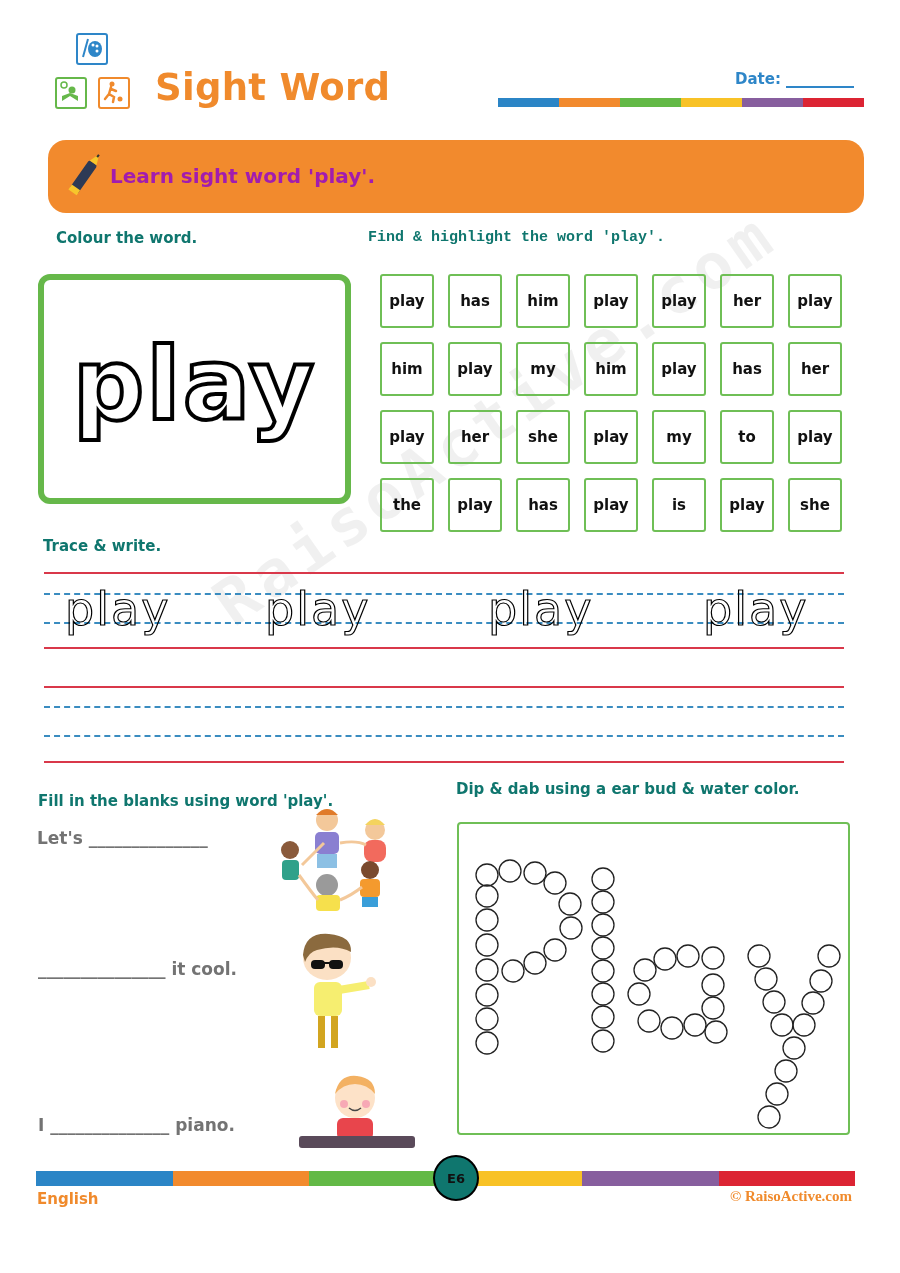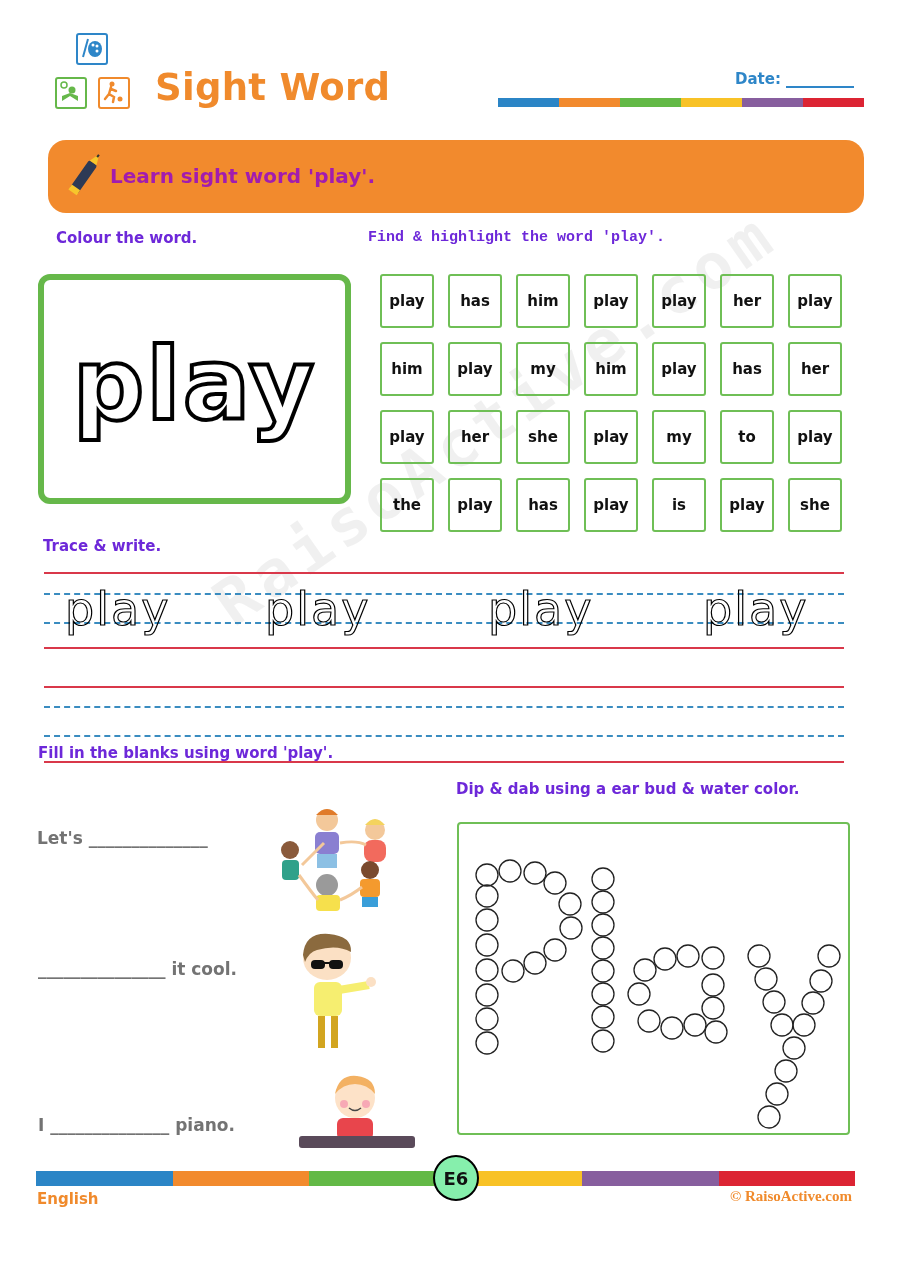--- a/index.html
+++ b/index.html
@@ -6,33 +6,33 @@
   body{width:900px;height:1273px;position:relative;overflow:hidden;font-family:"DejaVu Sans","Liberation Sans",sans-serif;color:#111;}
   .abs{position:absolute;}
   .logo-box{position:absolute;width:32px;height:32px;border:2.5px solid;border-radius:3px;box-sizing:border-box;background:#fff;}
   .title{left:155px;top:66px;font-size:37px;font-weight:bold;color:#f08a2c;letter-spacing:0.3px;}
   .date{left:735px;top:70px;font-size:15px;font-weight:bold;color:#2e86c8;}
   .date-line{left:786px;top:86px;width:68px;height:1.5px;background:#2e86c8;}
   .stripe{display:flex;position:absolute;}
   .stripe div{flex:1;height:100%;}
   .banner{left:48px;top:140px;width:816px;height:73px;background:#f28a2d;border-radius:18px;}
   .banner-text{left:110px;top:164px;font-size:20px;font-weight:bold;color:#a21caf;}
-  .section-label{font-size:15px;font-weight:bold;color:#6d28d9;}
+  .section-label{font-size:15px;font-weight:bold;color:#0f766e;}
   .colour-box{left:38px;top:274px;width:313px;height:230px;border:6px solid #66b84a;border-radius:12px;box-sizing:border-box;}
   .outline-word{position:absolute;left:0;top:0;width:100%;height:100%;display:flex;align-items:center;justify-content:center;font-size:100px;font-weight:bold;color:#fff;-webkit-text-stroke:4px #000;letter-spacing:2px;font-family:"DejaVu Sans",sans-serif;padding-bottom:10px;box-sizing:border-box;}
   .grid{left:380px;top:274px;width:464px;display:grid;grid-template-columns:repeat(7,54px);column-gap:14px;row-gap:14px;}
   .cell{width:54px;height:54px;border:2px solid #6fbf56;border-radius:3px;box-sizing:border-box;display:flex;align-items:center;justify-content:center;font-size:15px;font-weight:bold;color:#111;}
   .line{position:absolute;left:44px;width:800px;}
   .red{height:2px;background:#d9384a;}
   .blue{height:0;border-top:2px dashed #3a8cc0;}
   .trace{position:absolute;top:582px;font-size:46px;color:transparent;-webkit-text-stroke:1.2px #000;font-family:"DejaVu Sans",sans-serif;letter-spacing:2px;}
   .fill-text{font-size:17px;font-weight:bold;color:#737373;}
   .dab-box{left:457px;top:822px;width:393px;height:313px;border:2.5px solid #6fbf56;border-radius:4px;box-sizing:border-box;}
   .footer-text{font-size:15px;font-weight:bold;color:#f08a2c;}
-  .page-circle{left:433px;top:1155px;width:46px;height:46px;border:2px solid #000;border-radius:50%;background:#86efac;display:flex;align-items:center;justify-content:center;font-size:18px;font-weight:bold;box-sizing:border-box;}
+  .page-circle{left:433px;top:1155px;width:46px;height:46px;border:2px solid #000;border-radius:50%;background:#0f766e;display:flex;align-items:center;justify-content:center;font-size:13px;font-weight:bold;box-sizing:border-box;}
   .watermark{left:200px;top:580px;font-size:64px;font-weight:bold;color:rgba(0,0,0,0.06);transform:rotate(-35deg);transform-origin:left top;font-family:"DejaVu Sans Mono",monospace;letter-spacing:6px;}
 </style>
 </head>
 <body>
 
 <div class="abs watermark">RaisoActive.com</div>
 
 <div>
   <div class="logo-box" style="left:76px;top:33px;border-color:#2e86c8;">
     <svg width="27" height="27" viewBox="0 0 27 27">
@@ -134,21 +134,21 @@
 <div class="trace" style="left:488px;">play</div>
 <div class="trace" style="left:703px;">play</div>
 
 <div>
   <div class="line red" style="top:686px;"></div>
   <div class="line blue" style="top:706px;"></div>
   <div class="line blue" style="top:735px;"></div>
   <div class="line red" style="top:761px;"></div>
 </div>
 
-<div class="abs section-label" style="left:38px;top:744px;">Fill in the blanks using word 'play'.</div>
+<div class="abs section-label" style="left:38px;top:792px;">Fill in the blanks using word 'play'.</div>
 
 <div class="abs fill-text" style="left:37px;top:828px;">
   <span>Let's</span>
   <span>______________</span>
 </div>
 <div class="abs fill-text" style="left:38px;top:959px;text-align:center;">
   <span>_______________</span>
   <span>it cool.</span>
 </div>
 <div class="abs fill-text" style="left:38px;top:1115px;">

